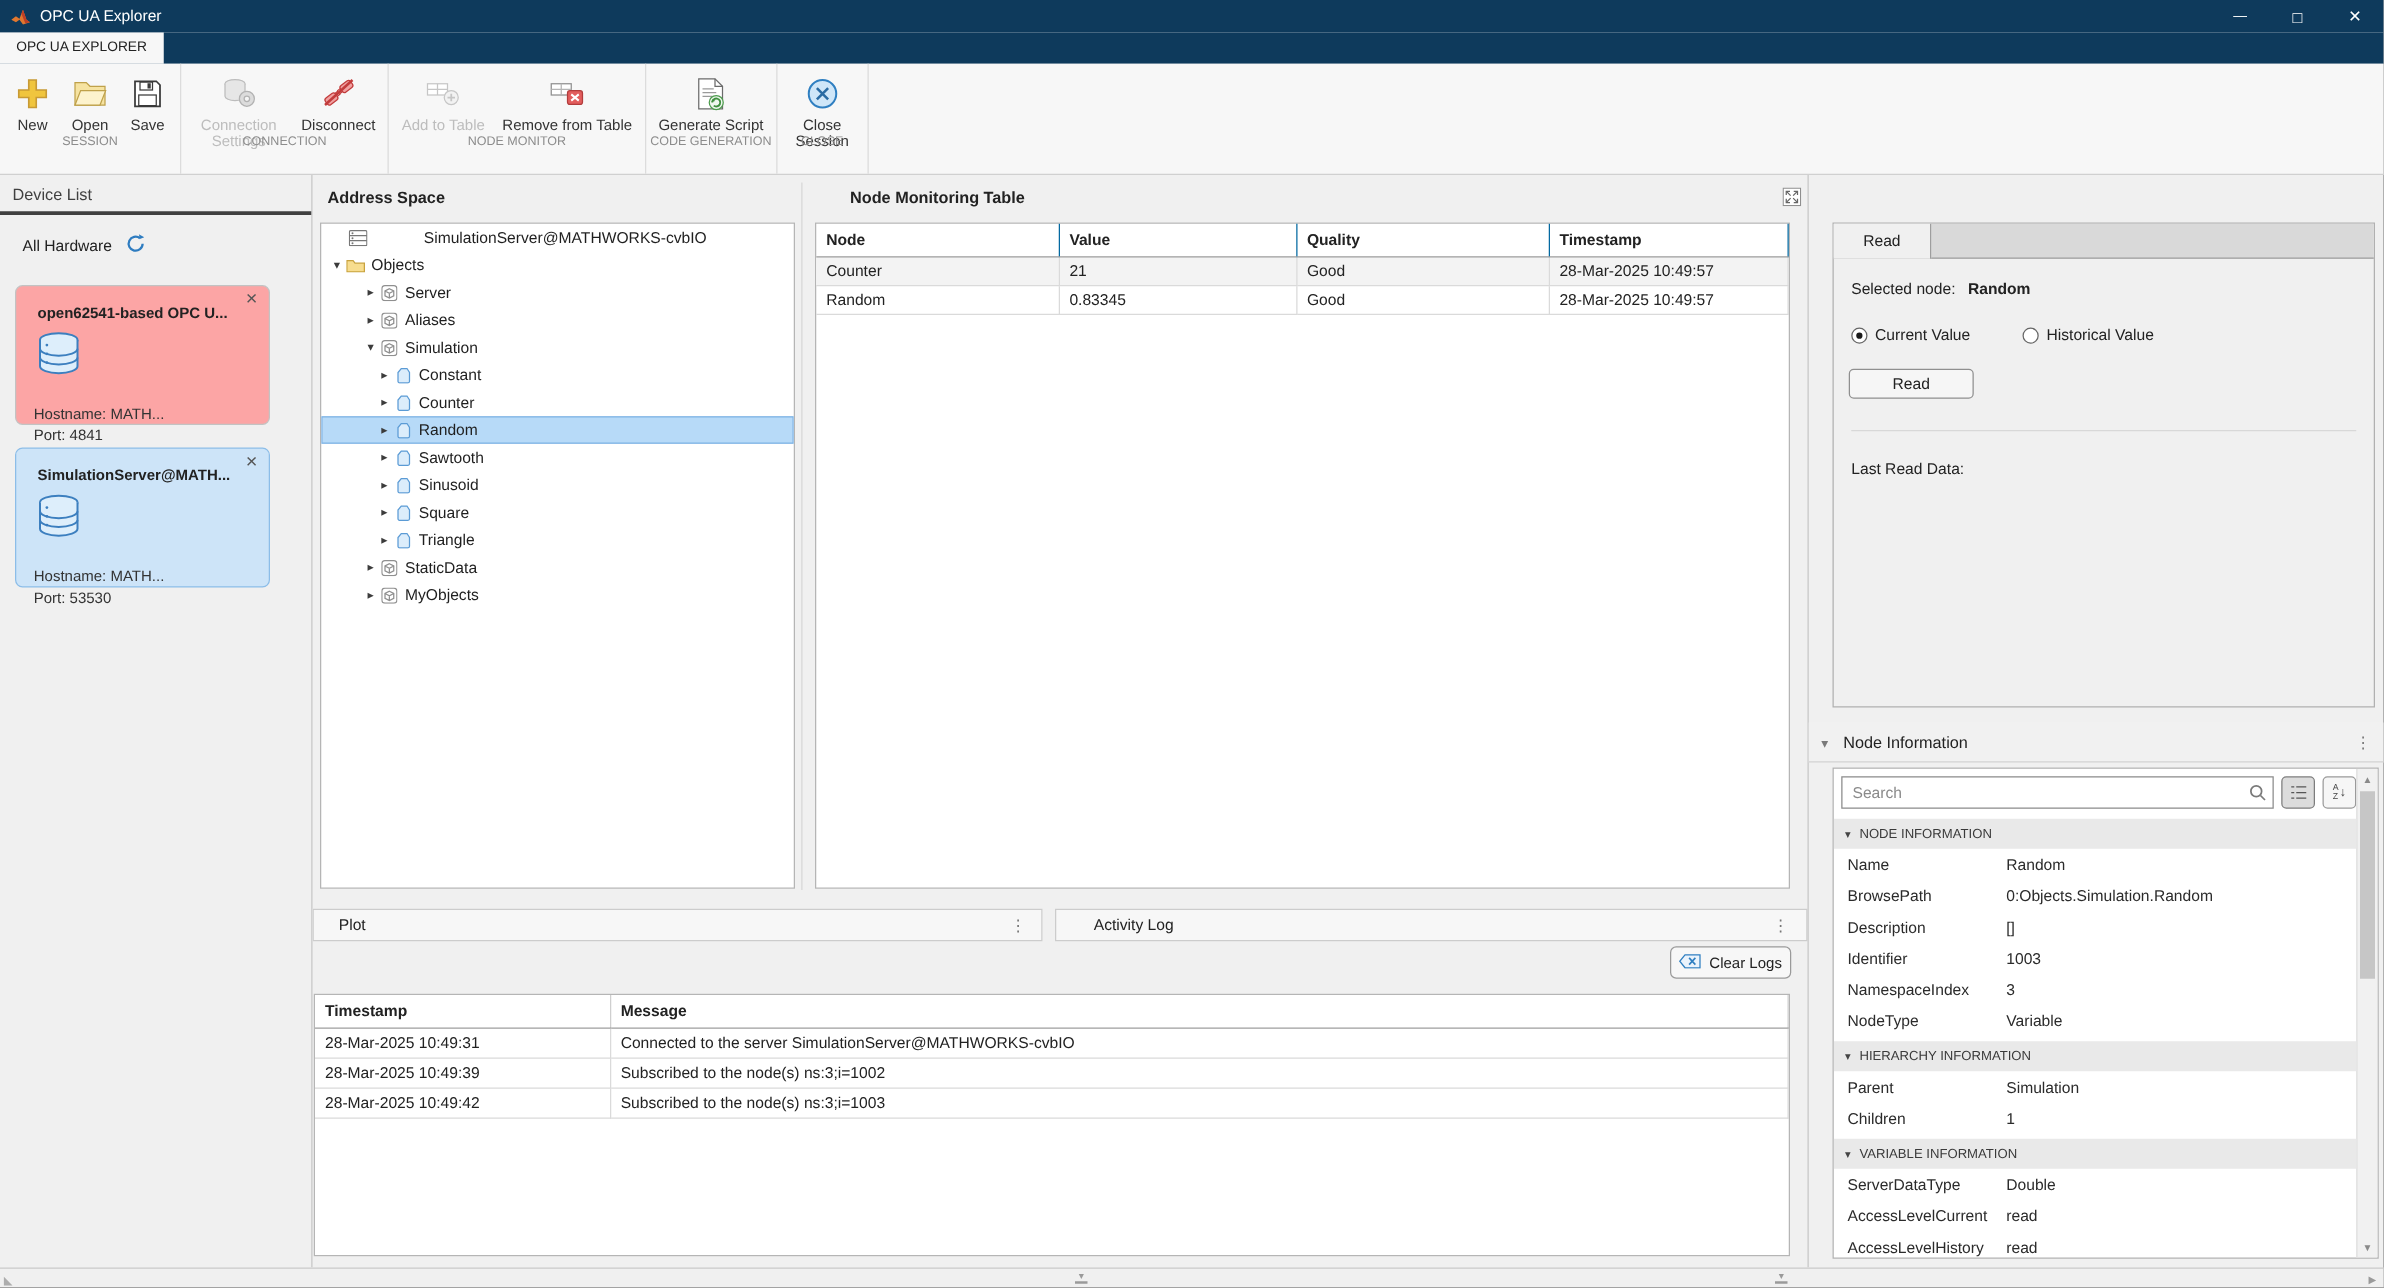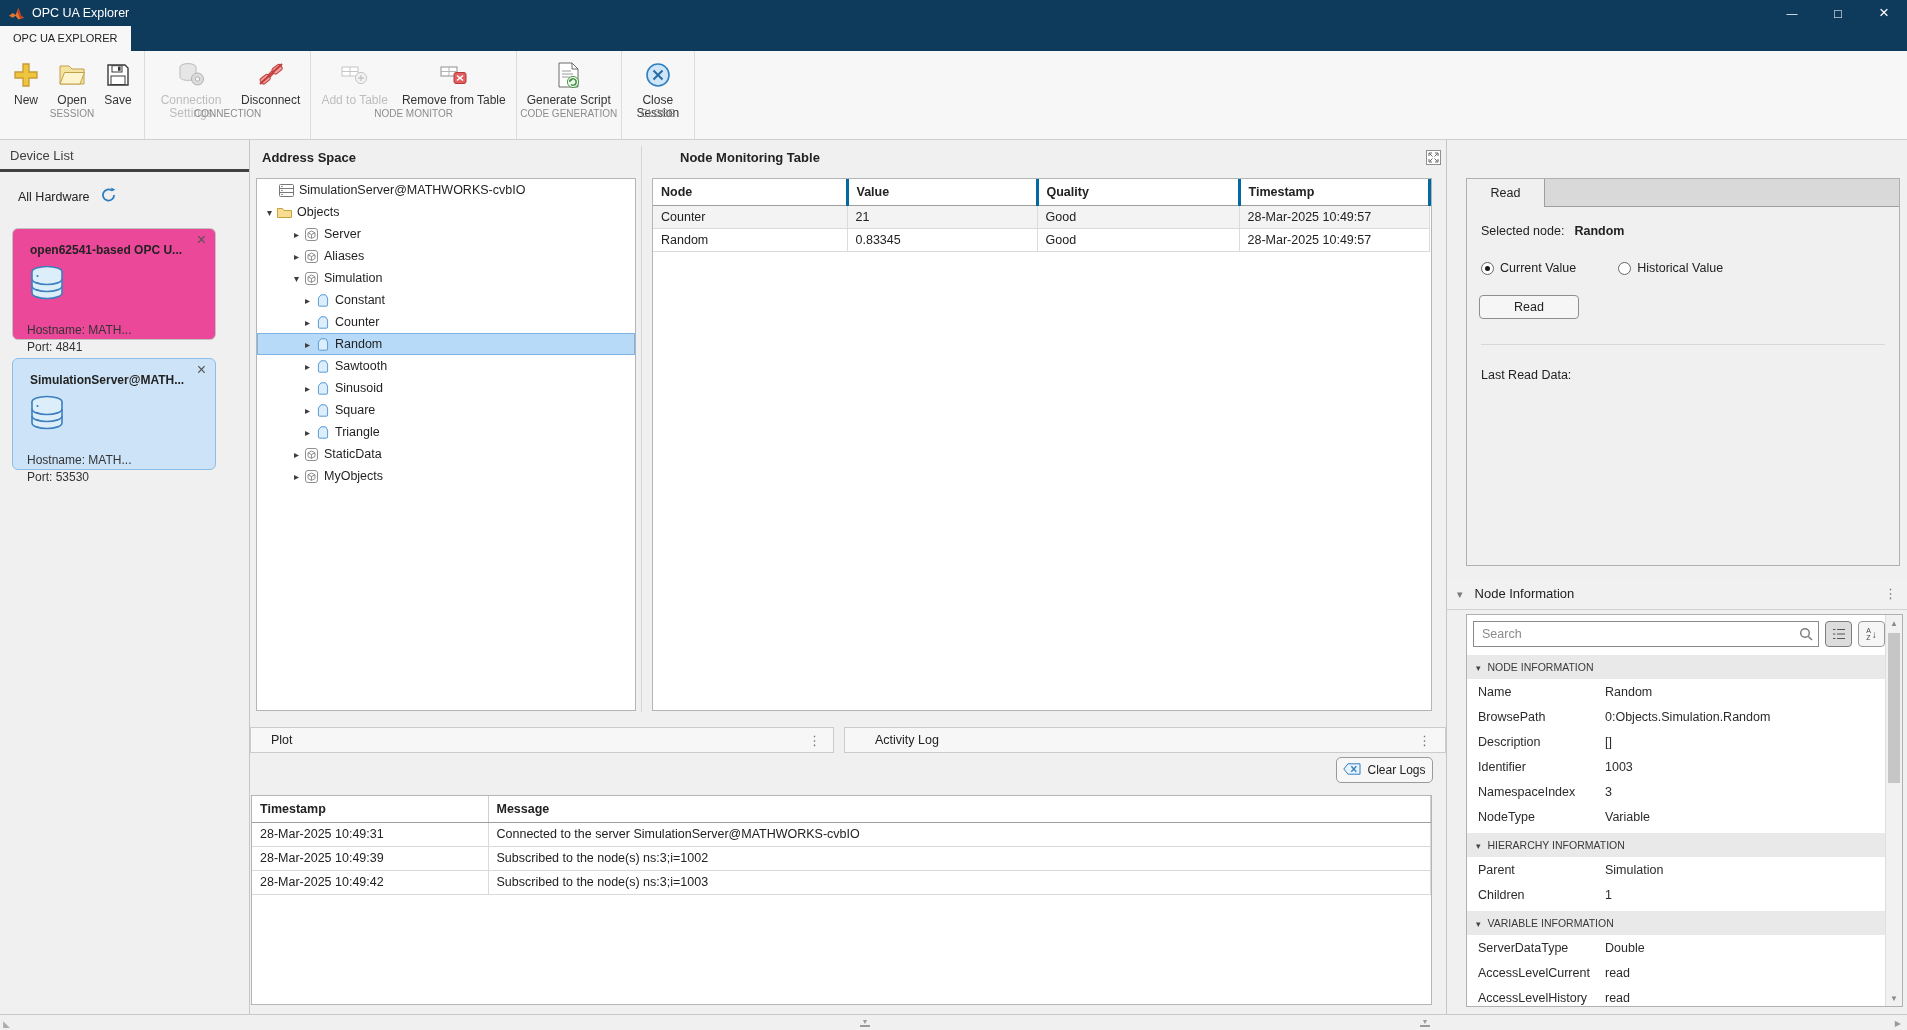--- a/index.html
+++ b/index.html
@@ -34,40 +34,40 @@
   .carr::before { content:"▾"; color:#7a7a7a; font-size:11px; }
   .sband-arr::before { content:"▾"; color:#444; font-size:9px; }
   .exp { width:13px; display:inline-flex; justify-content:center; flex:none; }
   .exp.c::before { content:"▸"; color:#3c3c3c; font-size:10px; }
   .exp.o::before { content:"▾"; color:#3c3c3c; font-size:10px; }
   .ticon { width:17px; display:inline-flex; justify-content:center; flex:none; margin-right:4px; }
   
   .left-panel { position:absolute; left:0; top:140px; width:250px; bottom:16px; background:#f0f0f0; border-right:1px solid #c6c6c6; }
   .lp-title { height:32px; line-height:32px; padding-left:10px; font-size:13px; color:#404040; border-bottom:3px solid #404040; }
   .allhw { margin:15px 0 0 18px; font-size:12.5px; display:flex; align-items:center; gap:10px; }
-  .dev-card { position:absolute; left:12px; width:204px; height:112px; background:#ec4899; border:1px solid #c3c3c3; border-radius:6px; }
+  .dev-card { position:absolute; left:12px; width:204px; height:112px; background:#fca5a5; border:1px solid #c3c3c3; border-radius:6px; }
   .dev-card.selected { background:#cde4f8; border-color:#8cbde8; }
   .dc-close { position:absolute; top:2px; right:9px; font-size:16px; color:#555; cursor:default; }
   .dc-close::before { content:"×"; }
   .dc-name { margin:14px 24px 0 17px; font-weight:bold; font-size:12px; white-space:nowrap; overflow:hidden; }
   .dc-body { display:flex; margin:8px 0 0 14px; gap:13px; align-items:flex-start;flex-direction:column; }
   .dc-lines { font-size:12px; color:#333; line-height:17px; padding-top:3px; }
   
   .pane-title { position:absolute; font-size:13px; font-weight:bold; color:#222; }
   .tree-box { position:absolute; left:256px; top:178px; width:380px; height:533px; background:#fff; border:1px solid #b5b5b5; font-size:12.5px; overflow:hidden; }
   .trow { height:22px; display:flex; align-items:center; white-space:nowrap; }
   .trow.sel { background:#b7daf8; box-shadow:inset 0 0 0 1px #7eb3e4; }
   .tlabel { color:#1f1f1f; }
-  .ind0 { padding-left:21px; } .ind1 { padding-left:6px; } .ind2 { padding-left:33px; } .ind3 { padding-left:44px; }
+  .ind0 { padding-left:21px;gap:40px; } .ind1 { padding-left:6px; } .ind2 { padding-left:33px; } .ind3 { padding-left:44px; }
   .vsplit { position:absolute; left:641px; top:146px; width:1px; height:566px; background:#d6d6d6; }
   
   .mon-box { position:absolute; left:652px; top:178px; width:780px; height:533px; background:#fff; border:1px solid #b5b5b5; }
   table { border-collapse:collapse; }
   .mon-table { width:100%; table-layout:fixed; font-size:12.5px; }
-  .mon-table th { text-align:left; font-weight:bold; height:26px; padding:0 8px; border-right:3px solid #0369a1; border-bottom:1px solid #9e9e9e; }
+  .mon-table th { text-align:left; font-weight:bold; height:26px; padding:0 8px; border-right:1px solid #0369a1; border-bottom:1px solid #9e9e9e; }
   .mon-table td { height:23px; padding:0 8px; border-right:1px solid #dadada; border-bottom:1px solid #dadada; }
   .mon-table tr.shade td { background:#f3f3f3; }
   .expand-btn { position:absolute; left:1424px; top:148px; width:18px; height:18px; display:flex; align-items:center; justify-content:center; }
   
   .sub-hdr { position:absolute; height:26px; background:#f7f7f7; border:1px solid #ccc; display:flex; align-items:center; justify-content:space-between; font-size:12.5px; }
   .clear-btn { position:absolute; left:1336px; top:757px; width:97px; height:26px; border:1px solid #9a9a9a; border-radius:5px; background:#f7f7f7; display:flex; align-items:center; justify-content:center; gap:6px; font-size:12px; color:#222; cursor:default; }
   .log-box { position:absolute; left:251px; top:795px; width:1181px; height:210px; background:#fff; border:1px solid #b5b5b5; }
   .log-table { width:100%; table-layout:fixed; font-size:12.5px; }
   .log-table th { text-align:left; font-weight:bold; height:26px; padding:0 8px; border-right:1px solid #cfcfcf; border-bottom:1px solid #9e9e9e; }
   .log-table td { height:24px; padding:0 8px; border-right:1px solid #dadada; border-bottom:1px solid #dadada; }

